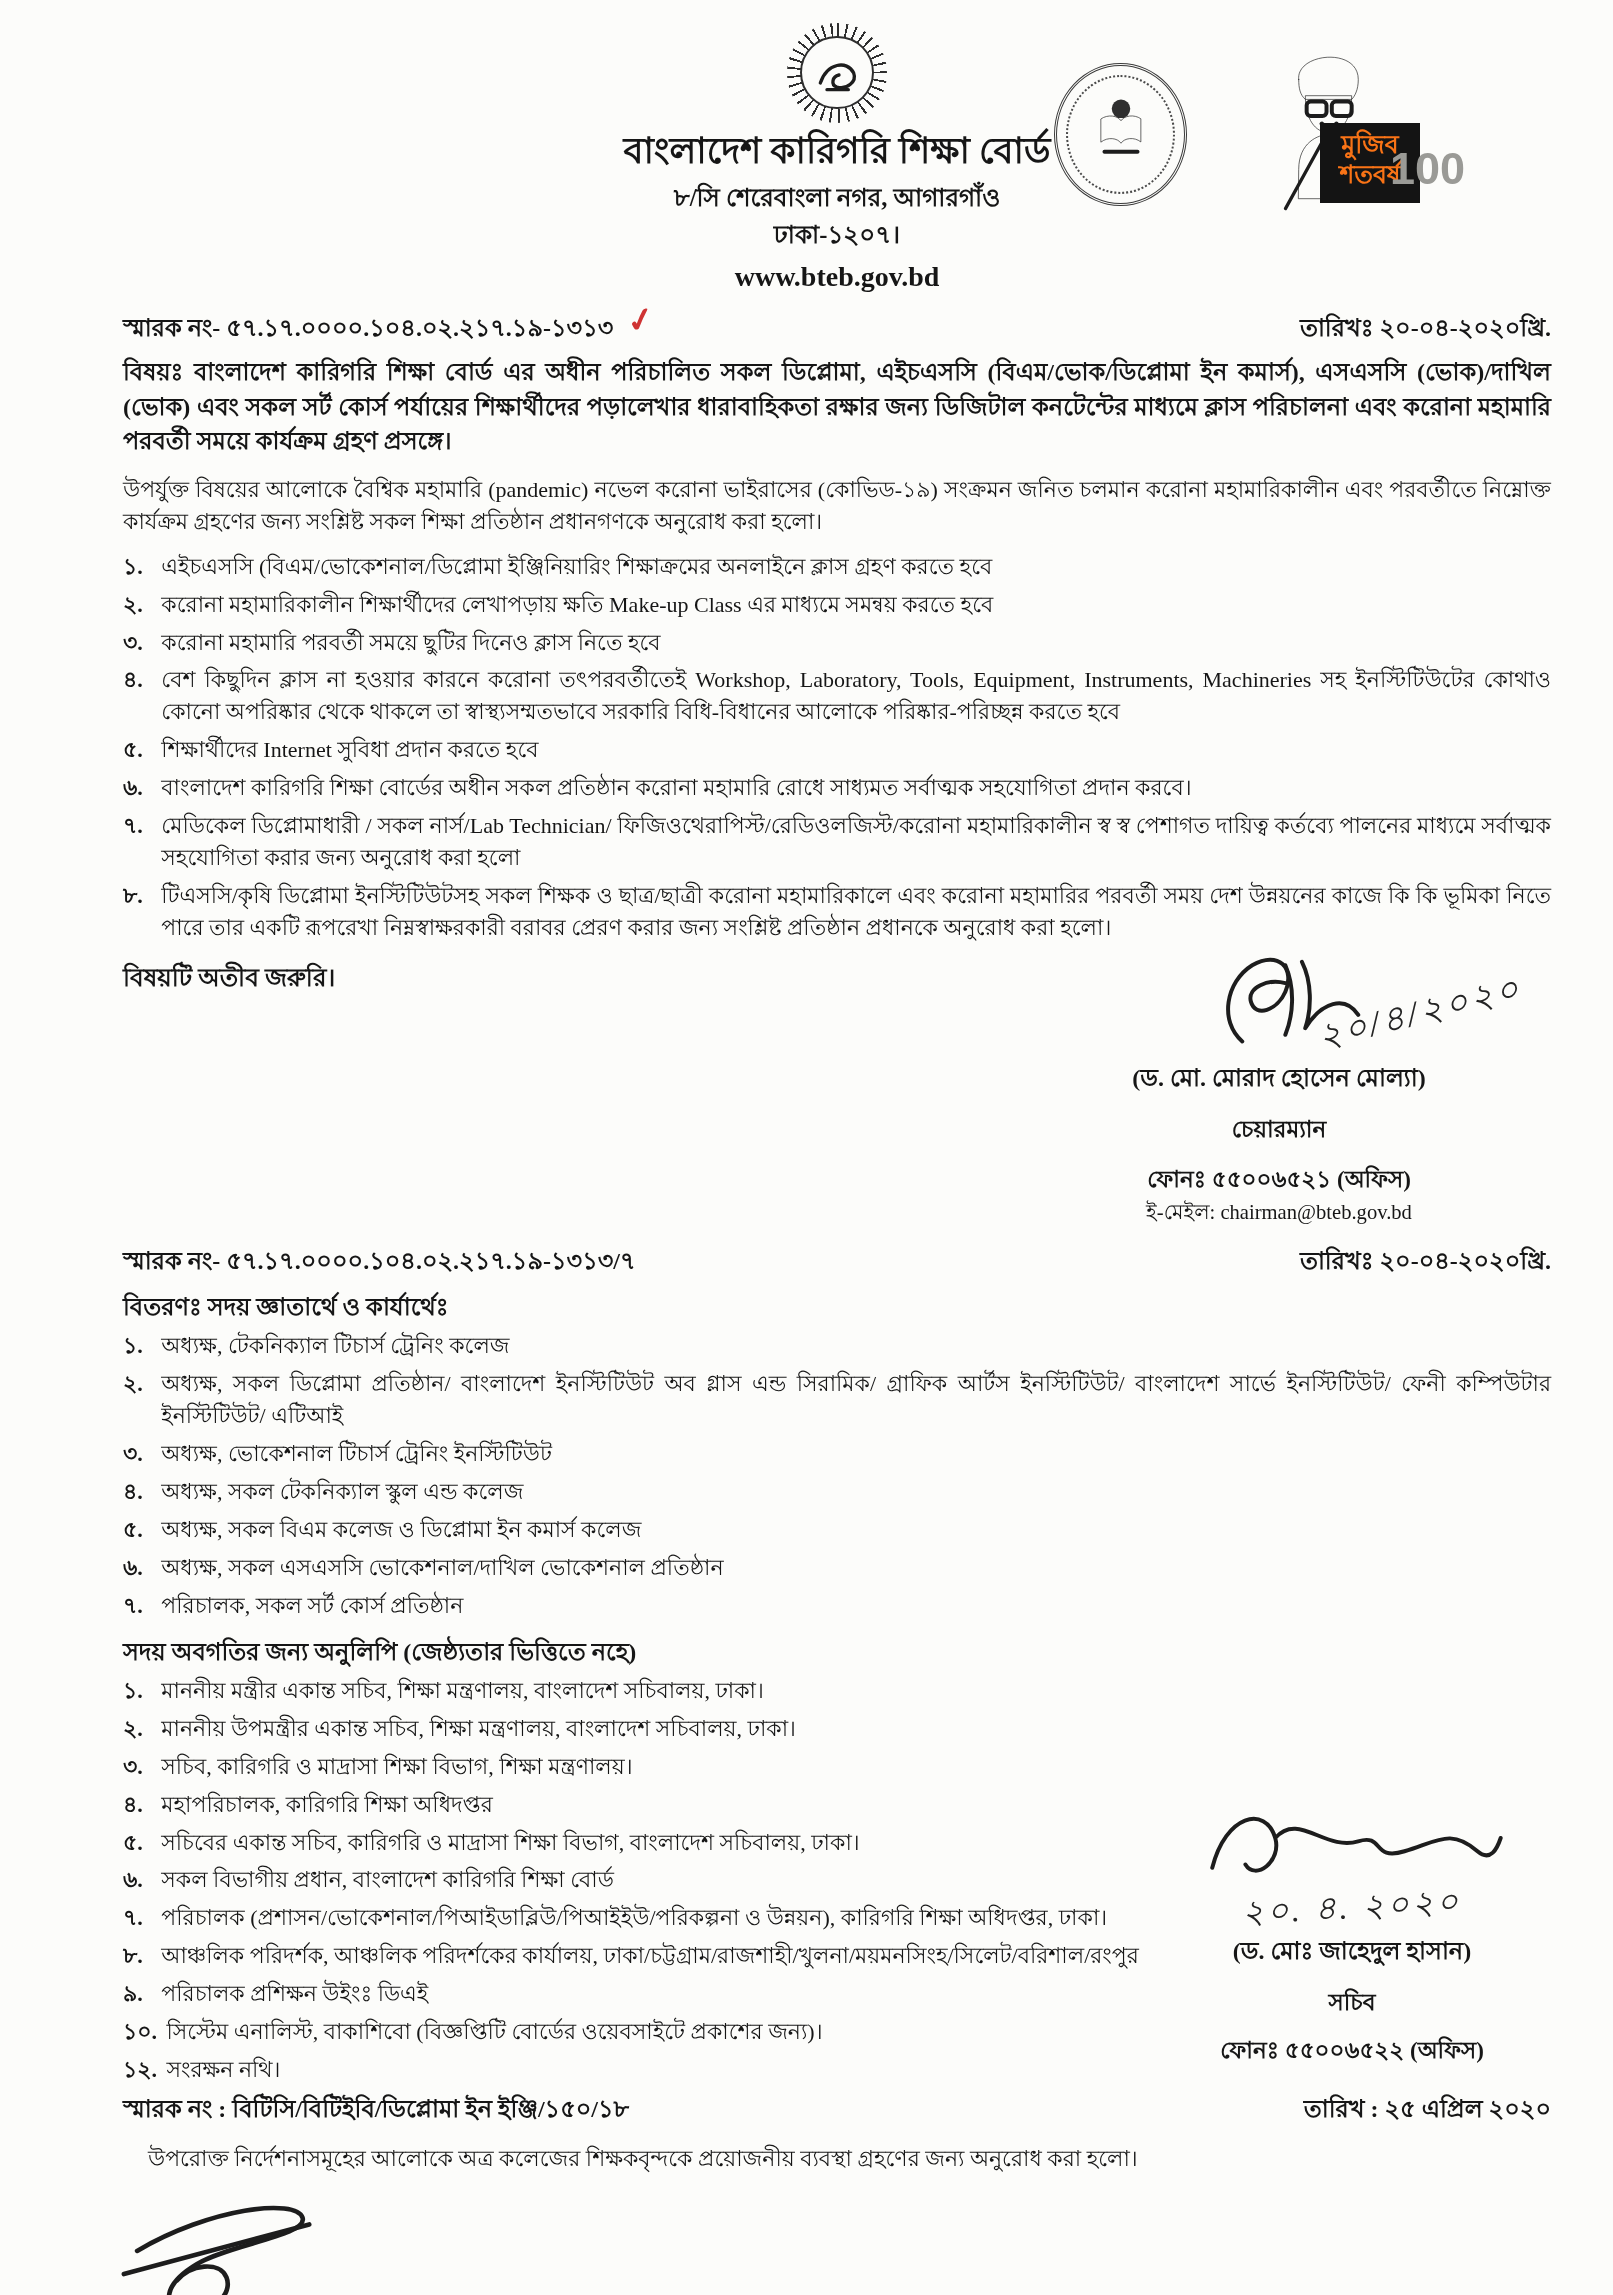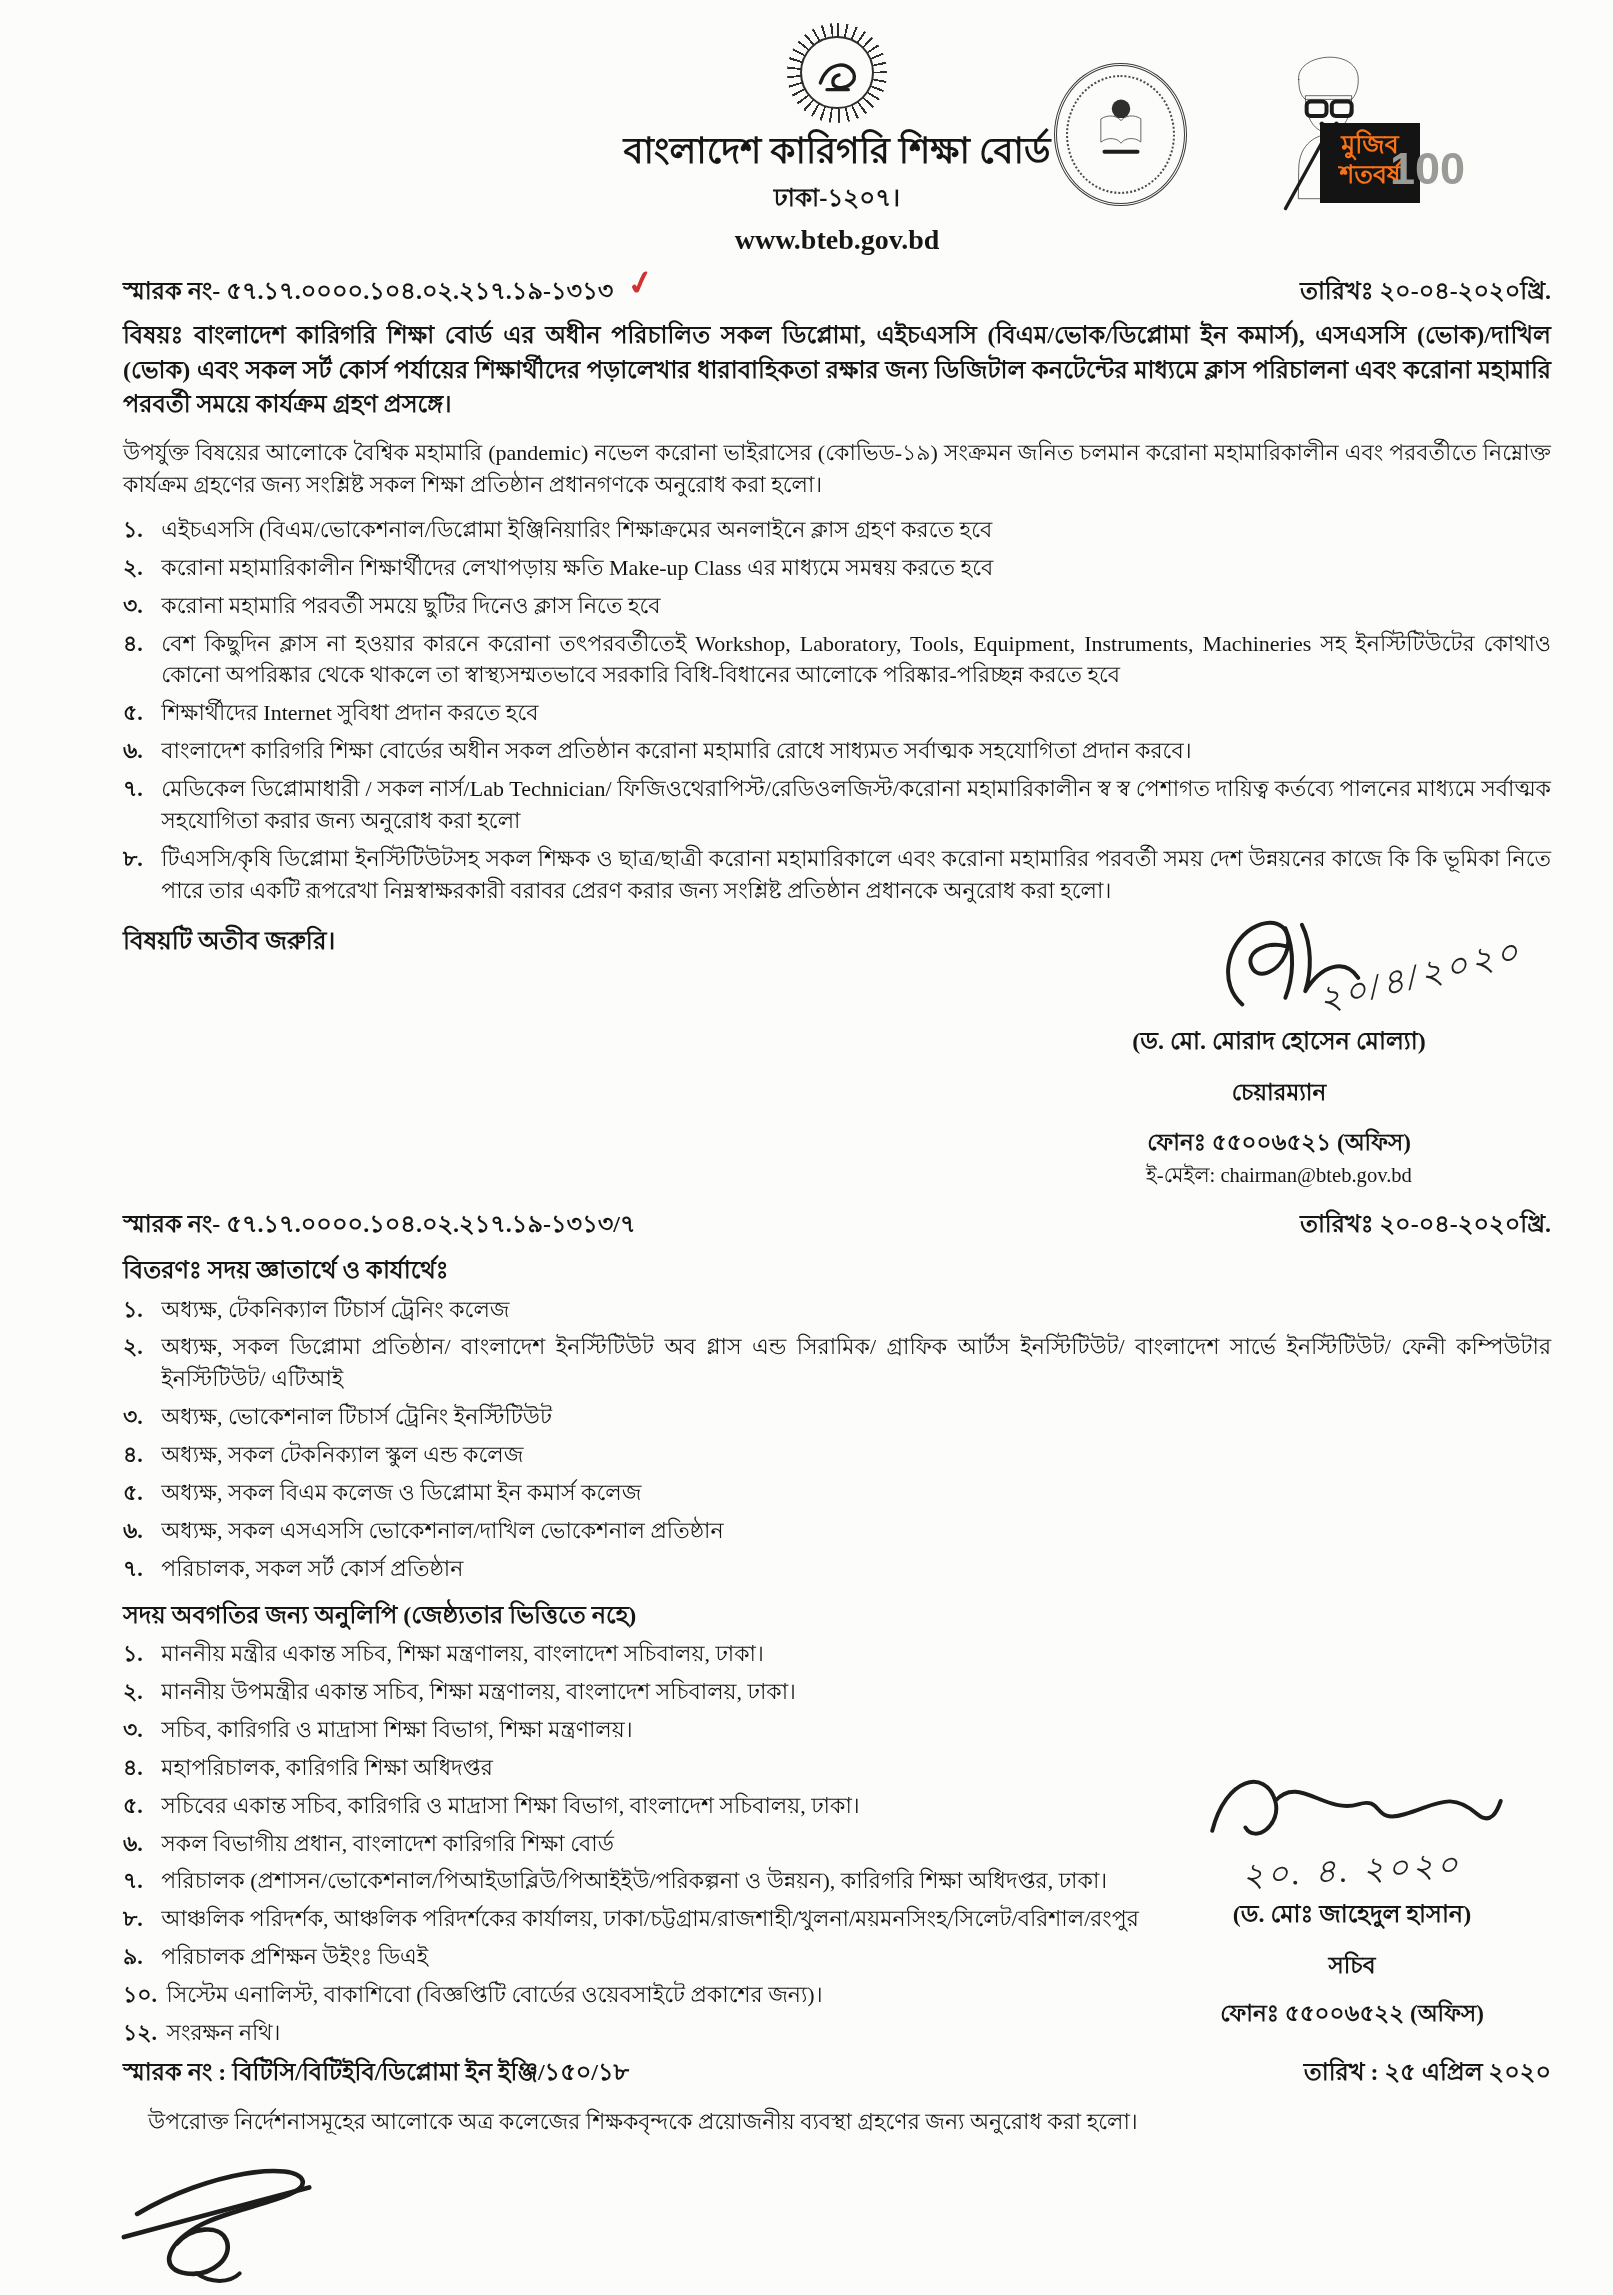--- a/index.html
+++ b/index.html
@@ -75,20 +75,21 @@
     <div class="header">
       <div class="bteb-seal">
         <div class="rays"></div>
         <div class="inner"></div>
         <svg viewBox="0 0 90 90" width="60" height="60">
           <path d="M20 60 C30 30 60 25 70 45 C75 58 60 70 45 66 C35 63 38 50 48 48" stroke-width="5"></path>
           <path d="M30 70 L62 70" stroke-width="5"></path>
         </svg>
       </div>
       <div class="org-title">বাংলাদেশ কারিগরি শিক্ষা বোর্ড</div>
+      <div class="addr">৮/সি শেরেবাংলা নগর, আগারগাঁও</div>
       <div class="addr">ঢাকা-১২০৭।</div>
       <div class="website">www.bteb.gov.bd</div>
 
       <div class="right-logos">
         <div class="round-seal">
           <div class="ring"></div>
           <div class="dots"></div>
           <svg viewBox="0 0 120 130" width="80" height="86">
             <circle cx="60" cy="30" r="14" fill="#2f2f2f" stroke="none"></circle>
             <path d="M30 45 C40 38 55 40 60 48 C65 40 80 38 90 45 L90 80 C80 72 65 74 60 82 C55 74 40 72 30 80 Z" fill="#2f2f2f" stroke="none"></path>

